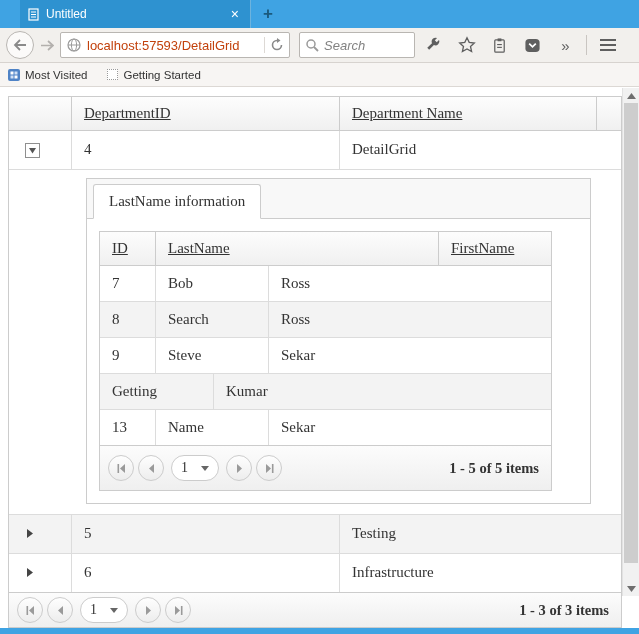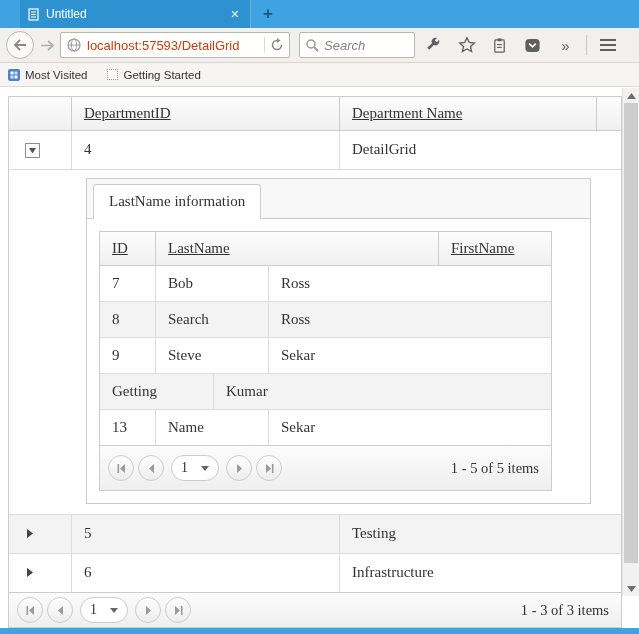--- a/index.html
+++ b/index.html
@@ -97,21 +97,21 @@
   
   .pager { display: flex; align-items: center; gap: 4px; border-top: 1px solid #ccc;
            background: linear-gradient(#fcfcfc, #efefef); padding: 9px 8px; }
   .pager.main { padding: 4px 8px; }
   .p-btn { width: 26px; height: 26px; border-radius: 50%; border: 1px solid #ccc;
            background: linear-gradient(#fefefe, #ededed); display: inline-flex;
            align-items: center; justify-content: center; flex: none; }
   .p-select { height: 26px; min-width: 48px; border: 1px solid #ccc; border-radius: 13px;
               background: #fff; display: inline-flex; align-items: center; justify-content: space-between;
               padding: 0 9px; gap: 8px; margin: 0 3px; font-size: 14px; }
-  .p-info { margin-left: auto; font-size: 14.5px; color: #333; padding-right: 4px; }
+  .p-info { margin-left: auto; font-size: 14.5px; color: #333; padding-right: 4px; font-weight: bold; }
 
   
   .scrollbar { position: absolute; top: 88px; right: 0; width: 17px; height: 508px;
                background: #f1f1f1; border-left: 1px solid #e2e2e2; }
   .sb-arrow { position: absolute; left: 0; width: 16px; height: 15px;
               display: flex; align-items: center; justify-content: center; }
   .sb-arrow.up { top: 0; }
   .sb-arrow.down { bottom: 0; }
   .sb-thumb { position: absolute; left: 1px; top: 15px; width: 14px; height: 460px; background: #cdcdcd; }
 

